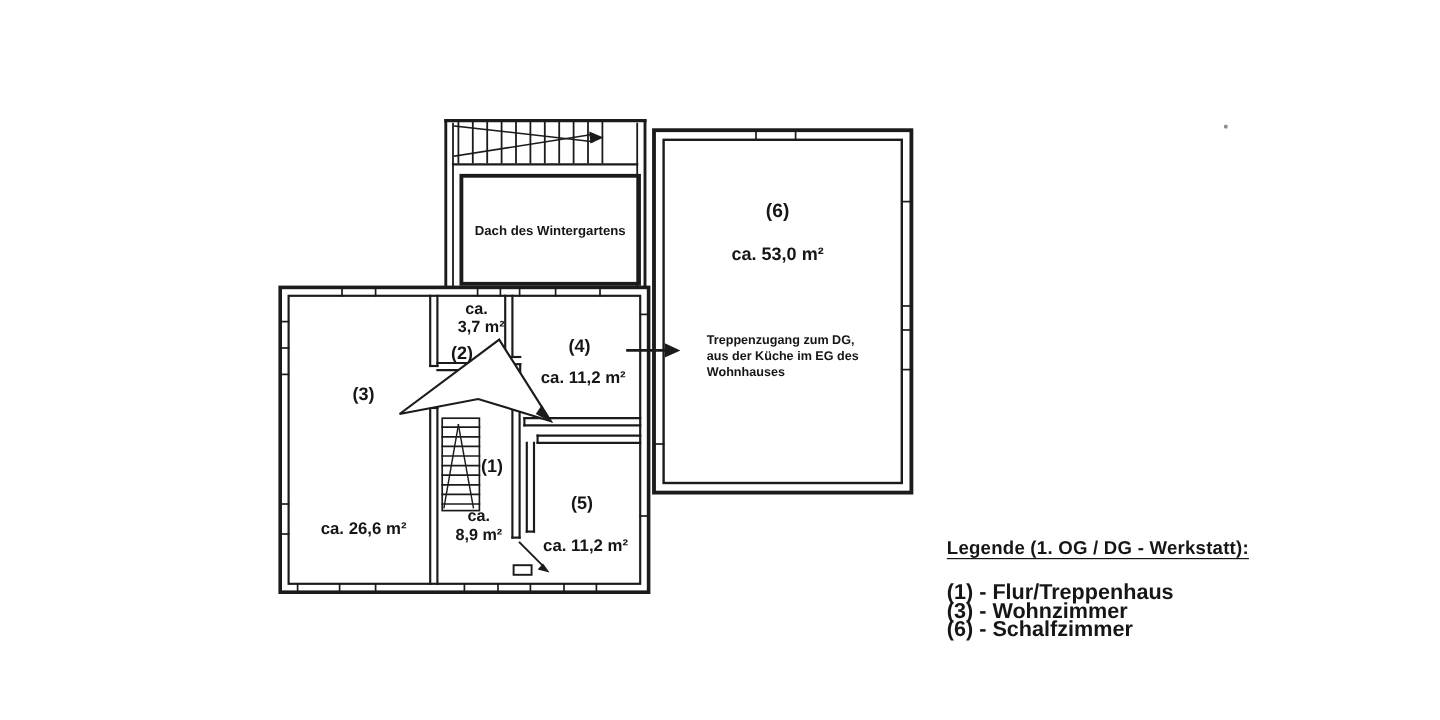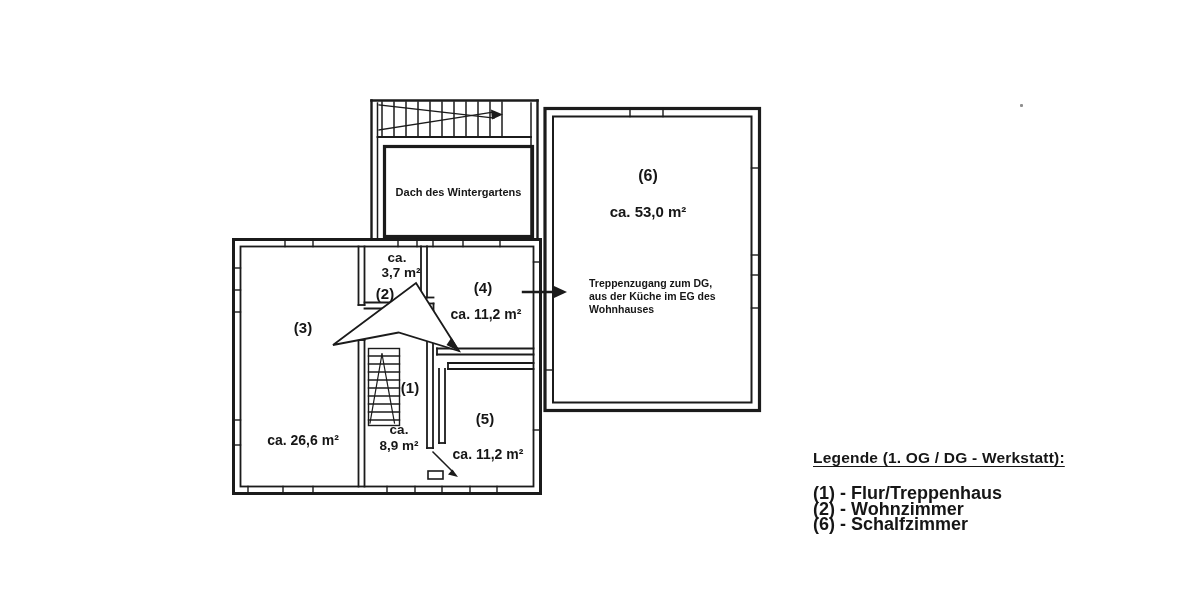--- a/index.html
+++ b/index.html
@@ -3,21 +3,21 @@
 <meta charset="utf-8">
 <style>
   html,body{margin:0;padding:0;background:#e9e9e9;}
   .page{
     position:relative;width:1200px;height:600px;background:#ffffff;
     font-family:"Liberation Sans", sans-serif;overflow:hidden;
   }
   .plan-svg{position:absolute;left:0;top:0;width:1200px;height:600px;}
   .plan-svg text{fill:#161616;font-family:"Liberation Sans",sans-serif;font-weight:bold;}
   .legend{
-    position:absolute;left:789px;top:449px;color:#161616;margin-left:24px;
+    position:absolute;left:789px;top:449px;color:#161616;
   }
   .legend-title{
     font-size:15.5px;font-weight:bold;text-decoration:underline;
     text-underline-offset:3px;margin:0 0 19px 0;letter-spacing:.2px;
   }
   .legend-item{
     font-size:18px;font-weight:bold;line-height:15.7px;white-space:nowrap;
   }
   .speck{position:absolute;left:1020px;top:104px;width:3px;height:3px;background:#8f8f8f;border-radius:1px;}
 </style>
@@ -208,18 +208,18 @@
     <g text-anchor="start" font-size="10.5">
       <text x="589" y="287">Treppenzugang zum DG,</text>
       <text x="589" y="300">aus der Küche im EG des</text>
       <text x="589" y="313">Wohnhauses</text>
     </g>
   </svg>
 
   <div class="legend">
     <div class="legend-title">Legende (1. OG / DG - Werkstatt):</div>
     <div class="legend-item">(1) - Flur/Treppenhaus</div>
-    <div class="legend-item">(2) - Wohnzimmer</div>
+    <div class="legend-item">(3) - Wohnzimmer</div>
     <div class="legend-item">(6) - Schalfzimmer</div>
   </div>
 
   <div class="speck"></div>
 </div>
 
 </body></html>

